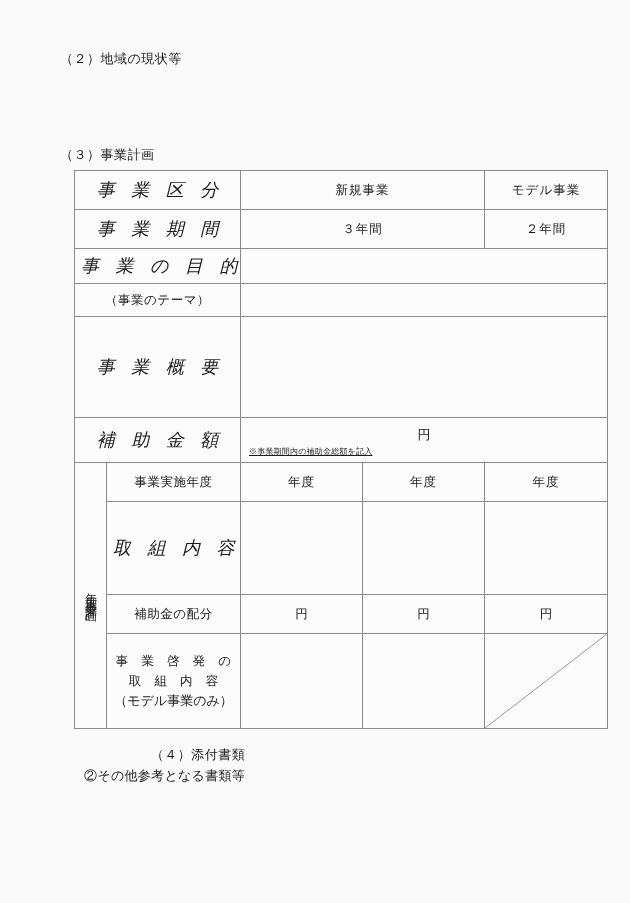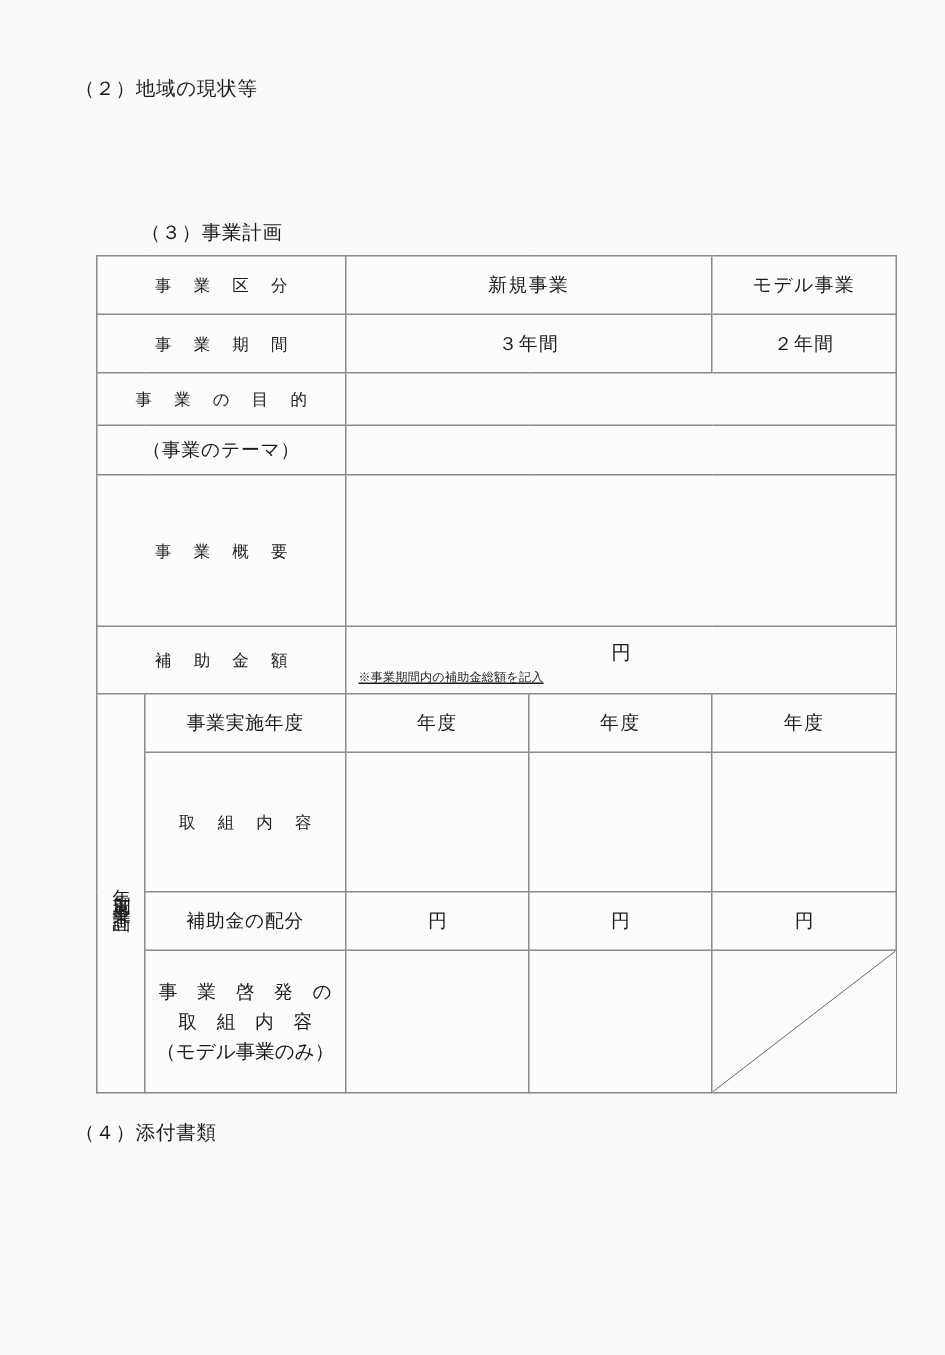--- a/index.html
+++ b/index.html
@@ -12,34 +12,34 @@
     height: 903px;
     background: #fafafa;
     font-family: "Liberation Serif", "DejaVu Serif", serif;
     color: #1a1a1a;
     position: relative;
     overflow: hidden;
   }
 
   .page {
     position: absolute;
-    left: 4px; top: 0;
+    left: 14px; top: 0;
     width: 584px;
     height: 903px;
   }
 
   
   .heading {
     position: absolute;
     font-size: 13px;
     letter-spacing: 0.5px;
     white-space: nowrap;
   }
   #heading-2 { left: 46px; top: 50px; }
-  #heading-3 { left: 46px; top: 146px; margin-left: 44px; }
+  #heading-3 { left: 46px; top: 146px; }
 
   
   .footer-block {
     position: absolute;
     left: 46px;
     top: 744px;
     font-size: 13px;
     line-height: 21px;
     text-align: right;
   }
@@ -61,22 +61,23 @@
     padding: 0;
     vertical-align: middle;
     text-align: center;
     background: #fcfcfc;
   }
 
   
   .lbl {
     letter-spacing: 6px;
     text-indent: 6px;
-    font-size: 11px;
-    white-space: nowrap;
+    font-size: 18px;
+    white-space: nowrap;
+    font-style: italic;
   }
   .lbl-tight {
     letter-spacing: 0.5px;
     font-size: 12.5px;
     white-space: nowrap;
   }
   .val {
     font-size: 12.5px;
     letter-spacing: 1px;
   }
@@ -233,15 +234,16 @@
             <line x1="0" y1="100" x2="100" y2="0" stroke="#555" stroke-width="0.6" vector-effect="non-scaling-stroke"></line>
           </svg>
         </td>
       </tr>
 
     </tbody>
   </table>
 
   <div class="footer-block">
     <div class="footer-title">（４）添付書類</div>
+    <div class="footer-item">②その他参考となる書類等</div>
   </div>
 
 </div>
 
 </body></html>

